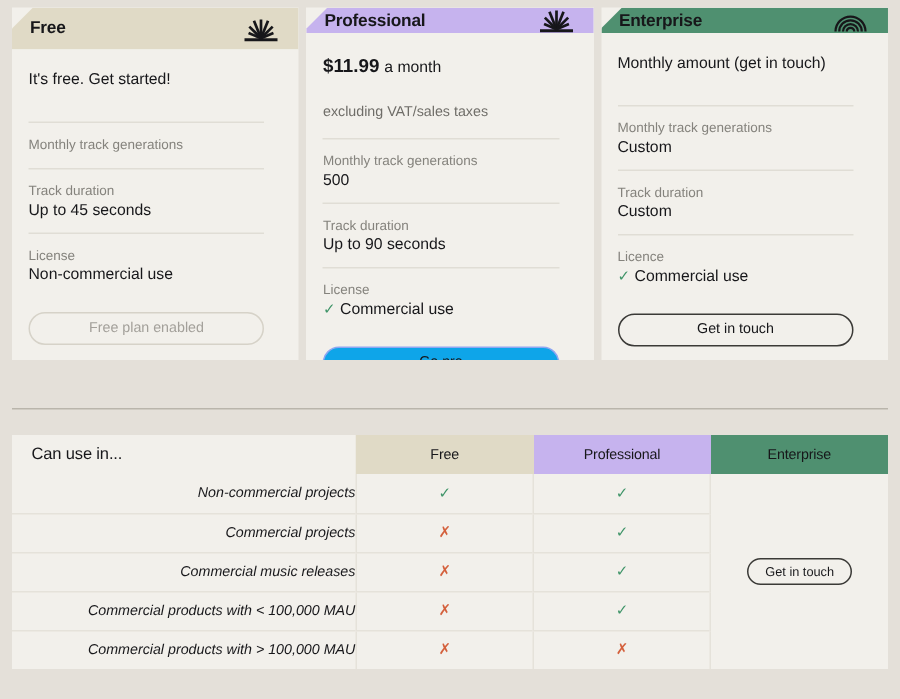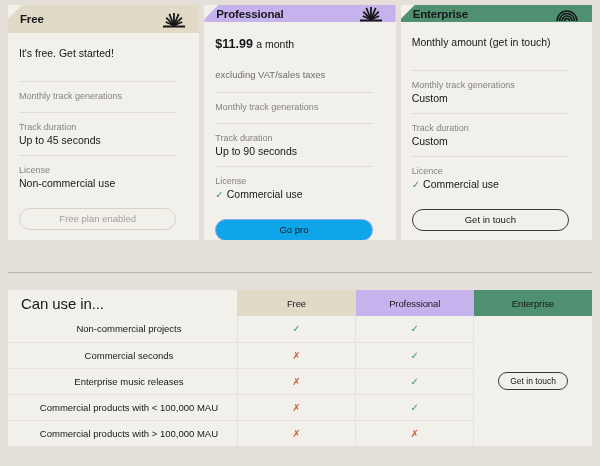--- a/index.html
+++ b/index.html
@@ -161,26 +161,27 @@
     font-size: 10px;
     text-align: center;
     letter-spacing: -0.1px;
   }
   thead th.col-label {
     text-align: left;
     padding-left: 13px;
     background: #f2f0eb;
     -webkit-clip-path: polygon(12px 0, 100% 0, 100% 100%, 0 100%, 0 12px);
     clip-path: polygon(12px 0, 100% 0, 100% 100%, 0 100%, 0 12px);
-    font-size: 15px;
+    font-size: 11px;
   }
   tbody td.row-label {
-    text-align: center;
+    text-align: right;
     padding-left: 13px;
     border-right: 1px solid #e5e2da;
+    font-style: italic;
   }
   tbody td.cell {
     text-align: center;
     border-right: 1px solid #e5e2da;
   }
   tbody tr + tr td { border-top: 1px solid #e5e2da; }
   tbody td.ent-cell {
     text-align: center;
     vertical-align: middle;
     border: none;
@@ -266,20 +267,21 @@
     <div class="card-body">
       <div class="price-block">
         <div class="price-main">
           <span class="price-amount">$11.99</span>
           <span class="price-period">a month</span>
         </div>
         <div class="price-note">excluding VAT/sales taxes</div>
       </div>
       <div class="feat">
         <div class="feat-label">Monthly track generations</div>
+        <div class="feat-value">500</div>
       </div>
       <div class="feat">
         <div class="feat-label">Track duration</div>
         <div class="feat-value">Up to 90 seconds</div>
       </div>
       <div class="feat">
         <div class="feat-label">License</div>
         <div class="feat-value">
           <span class="tick">✓</span><span>Commercial use</span>
         </div>
@@ -345,26 +347,26 @@
     <tbody>
       <tr>
         <td class="row-label">Non-commercial projects</td>
         <td class="cell"><span class="mark-yes">✓</span></td>
         <td class="cell"><span class="mark-yes">✓</span></td>
         <td class="ent-cell" rowspan="5">
           <button class="ent-btn">Get in touch</button>
         </td>
       </tr>
       <tr>
-        <td class="row-label">Commercial seconds</td>
-        <td class="cell"><span class="mark-no">✗</span></td>
-        <td class="cell"><span class="mark-yes">✓</span></td>
-      </tr>
-      <tr>
-        <td class="row-label">Enterprise music releases</td>
+        <td class="row-label">Commercial projects</td>
+        <td class="cell"><span class="mark-no">✗</span></td>
+        <td class="cell"><span class="mark-yes">✓</span></td>
+      </tr>
+      <tr>
+        <td class="row-label">Commercial music releases</td>
         <td class="cell"><span class="mark-no">✗</span></td>
         <td class="cell"><span class="mark-yes">✓</span></td>
       </tr>
       <tr>
         <td class="row-label">Commercial products with &lt; 100,000 MAU</td>
         <td class="cell"><span class="mark-no">✗</span></td>
         <td class="cell"><span class="mark-yes">✓</span></td>
       </tr>
       <tr>
         <td class="row-label">Commercial products with &gt; 100,000 MAU</td>

